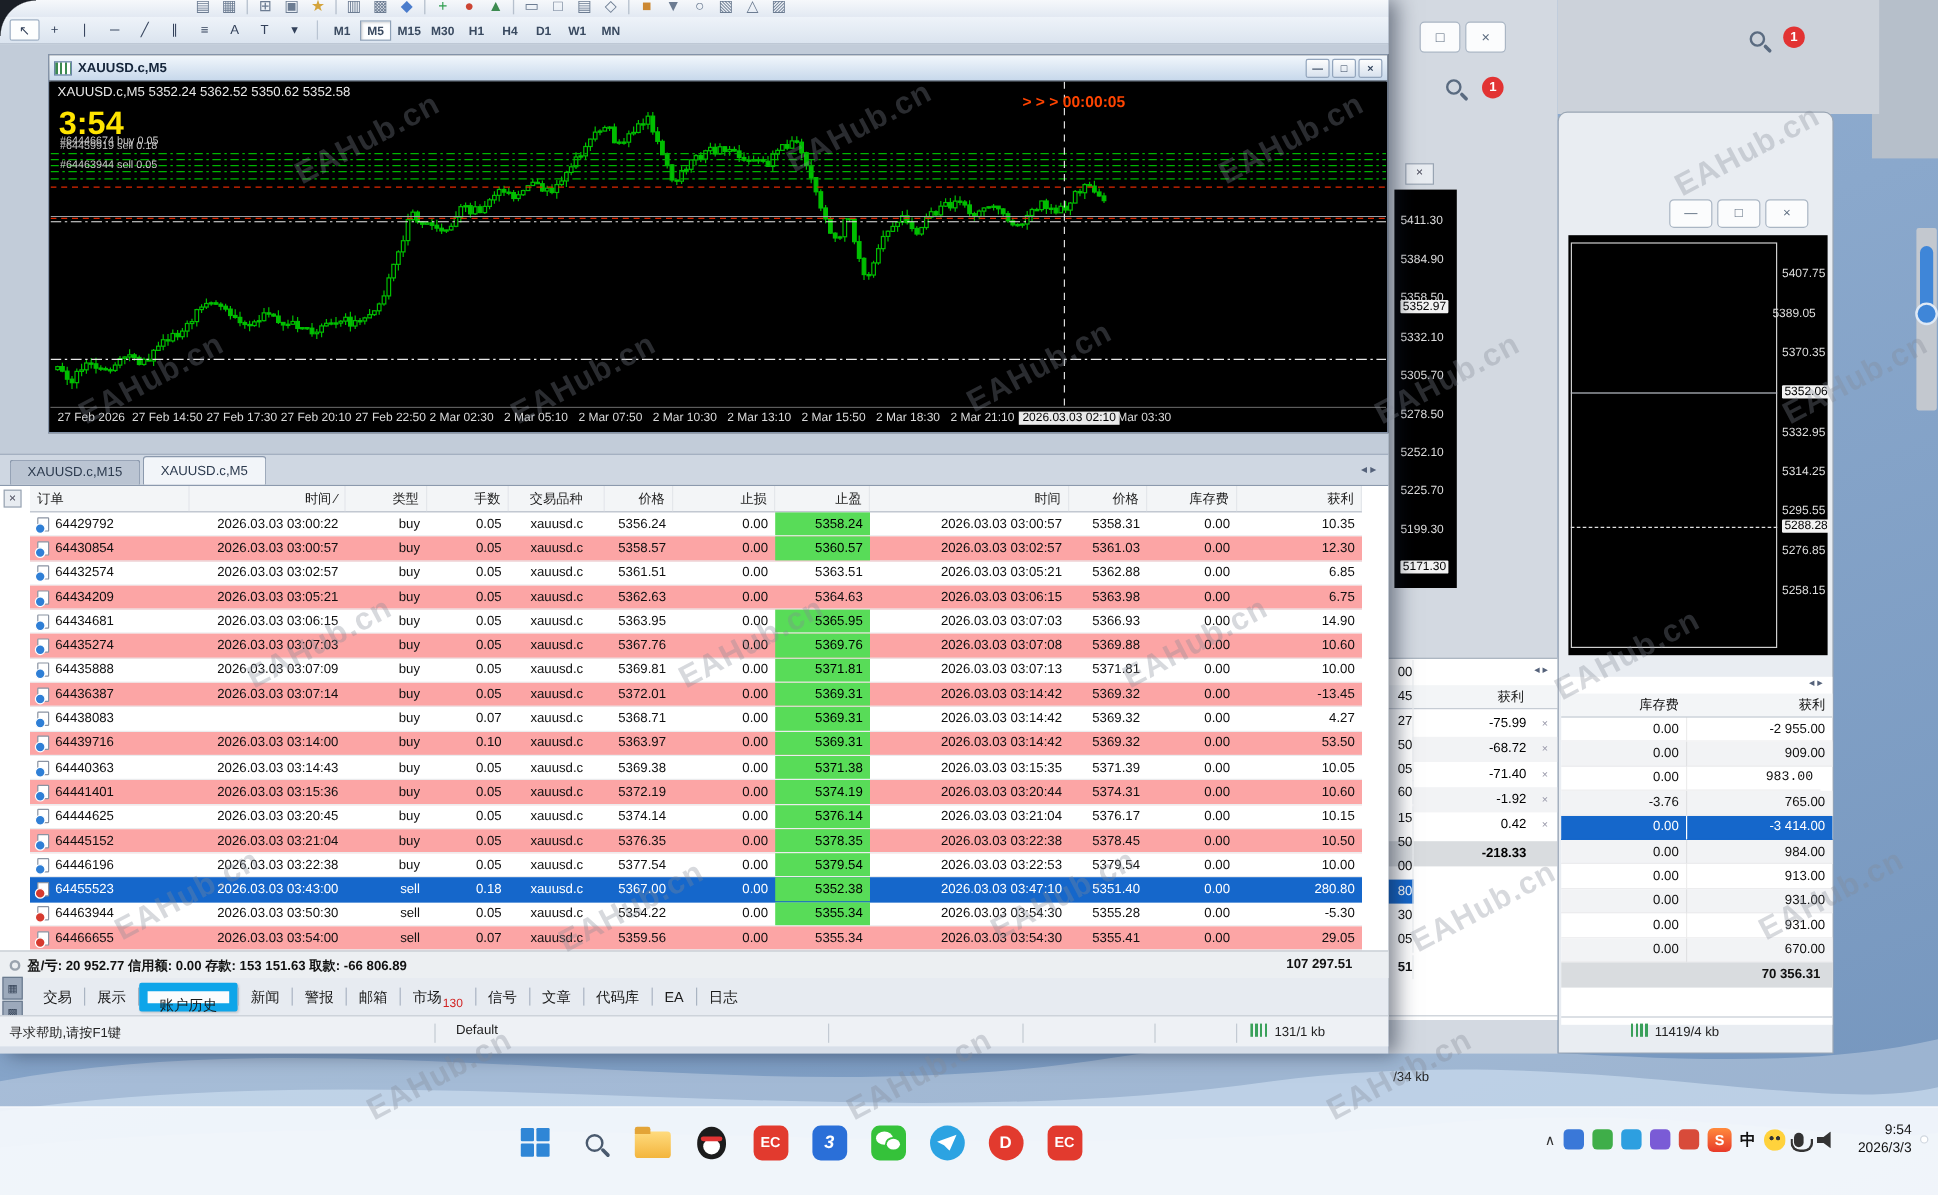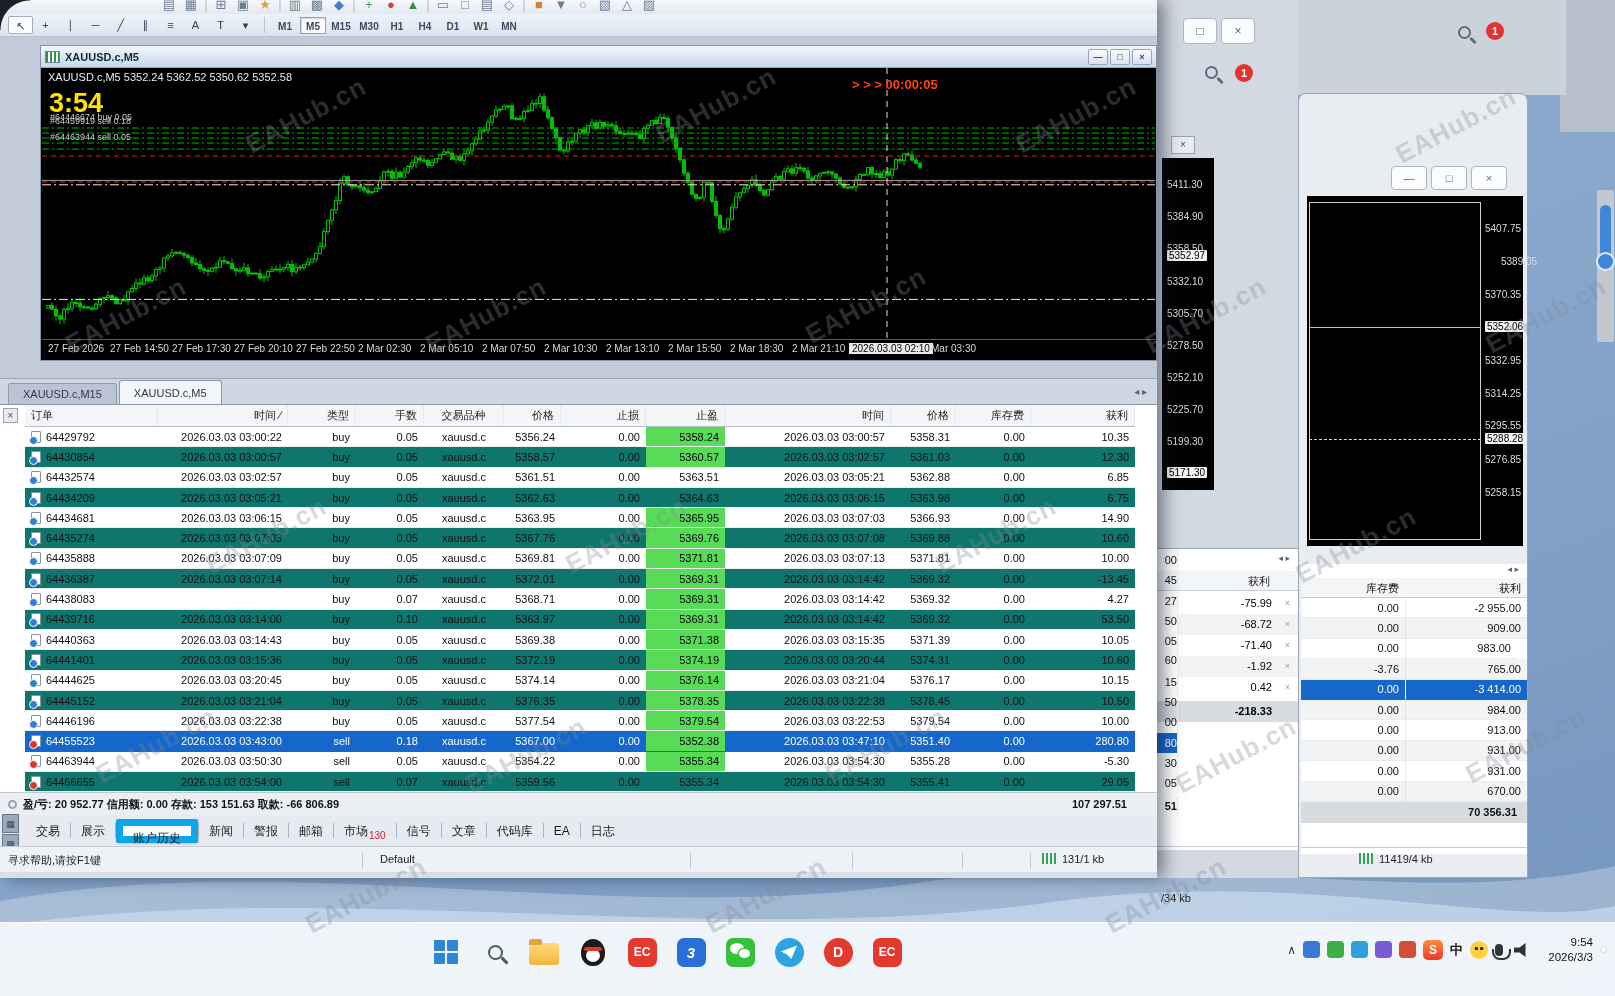--- a/index.html
+++ b/index.html
@@ -57,21 +57,21 @@
 .tabarrows{margin-left:auto;margin-right:10px;font-size:10px;color:#55627a;align-self:center}
 
 
 .terminal{position:absolute;left:0;top:404px;width:1157px;height:411px;background:#fff;border-top:1px solid #8b99ad}
 .tclose{position:absolute;left:3px;top:3px;width:15px;height:15px;border:1px solid #98a4b2;background:#e8ecf1;
  font-size:10px;text-align:center;line-height:13px;color:#445;z-index:4}
 .thead{position:absolute;left:25px;top:0;height:22px;display:flex;background:#f3f5f7;border-bottom:1px solid #b6bec8;font-size:11px;color:#1c1c1c}
 .th{display:flex;align-items:center;padding:0 6px;border-right:1px solid #e4e7eb;white-space:nowrap}
 .trows{position:absolute;left:25px;top:22px}
 .trow{display:flex;height:20.3px;font-size:11px;align-items:stretch;border-bottom:1px solid #ebecee;color:#101010}
-.trow.alt{background:#0f766e}
+.trow.alt{background:#fca5a5}
 .trow.sel{background:#1567cb;color:#fff;border-bottom-color:#1567cb}
 .td{padding:0 6px;white-space:nowrap;overflow:hidden;display:flex;align-items:center}
 .td.tpg{background:#58dc58;color:#000}
 .doc{width:10px;height:12px;background:#fff;border:1px solid #8a93a2;border-radius:1px;position:relative;flex:0 0 10px;margin-right:5px}
 .doc::after{content:"";position:absolute;left:-3px;bottom:-3px;width:7px;height:7px;border-radius:50%;background:#2f7fd6;border:1px solid #fff}
 .doc.sell::after{background:#d63a2f}
 .tsummary{position:absolute;left:0;top:387px;width:1157px;height:23px;background:#eceff2;border-top:1px solid #c2c8d0;
  font-size:11px;font-weight:bold;color:#111;display:flex;align-items:center;padding-left:8px}
 .sumdot{width:9px;height:9px;border-radius:50%;border:2px solid #9aa3ae;margin-right:6px}
 .sumright{position:absolute;right:30px}
@@ -263,21 +263,21 @@
   <div class="mag" style="position:absolute;left:1458px;top:26px;z-index:8"></div>
   <div class="badge" style="left:1486px;top:22px;z-index:8">1</div>
 
   <div id="win3">
     <div class="w3btn" style="left:92px;top:72px">—</div>
     <div class="w3btn" style="left:132px;top:72px">□</div>
     <div class="w3btn" style="left:172px;top:72px">×</div>
     <div class="w3chart" id="w3chart">
       <div class="w3plot"></div>
     <div class="pscale" style="left: 178px; top: 27px;">5407.75</div>
-        <div class="pscale" style="left: 194px; top: 60px;">5389.05</div>
+        <div class="pscale" style="left: 170px; top: 60px;">5389.05</div>
         <div class="pscale" style="left: 178px; top: 93px;">5370.35</div>
         <div class="pscale tag" style="left: 178px; top: 125px;">5352.06</div>
         <div class="w3line" style="top: 131px;"></div>
         <div class="pscale" style="left: 178px; top: 159px;">5332.95</div>
         <div class="pscale" style="left: 178px; top: 192px;">5314.25</div>
         <div class="pscale" style="left: 178px; top: 224px;">5295.55</div>
         <div class="pscale tag" style="left: 178px; top: 237px;">5288.28</div>
         <div class="w3dash" style="top: 243px;"></div>
         <div class="pscale" style="left: 178px; top: 258px;">5276.85</div>
         <div class="pscale" style="left: 178px; top: 291px;">5258.15</div>
@@ -291,21 +291,21 @@
     <div class="w3row" style="top: 34px;">
           <div class="w3cell" style="width: 104px;">0.00</div>
           <div class="w3cell c2" style="width: 122px;">-2 955.00</div>
         </div>
         <div class="w3row alt" style="top: 54.4px;">
           <div class="w3cell" style="width: 104px;">0.00</div>
           <div class="w3cell c2" style="width: 122px;">909.00</div>
         </div>
         <div class="w3row" style="top: 74.8px;">
           <div class="w3cell" style="width: 104px;">0.00</div>
-          <div class="w3cell c2" style="width: 112px;">983.00</div>
+          <div class="w3cell c2" style="width: 112px; font-family: Liberation Mono, monospace;">983.00</div>
         </div>
         <div class="w3row alt" style="top: 95.2px;">
           <div class="w3cell" style="width: 104px;">-3.76</div>
           <div class="w3cell c2" style="width: 122px;">765.00</div>
         </div>
         <div class="w3row sel" style="top: 115.6px;">
           <div class="w3cell" style="width: 104px;">0.00</div>
           <div class="w3cell c2" style="width: 122px;">-3 414.00</div>
         </div>
         <div class="w3row alt" style="top: 136px;">

